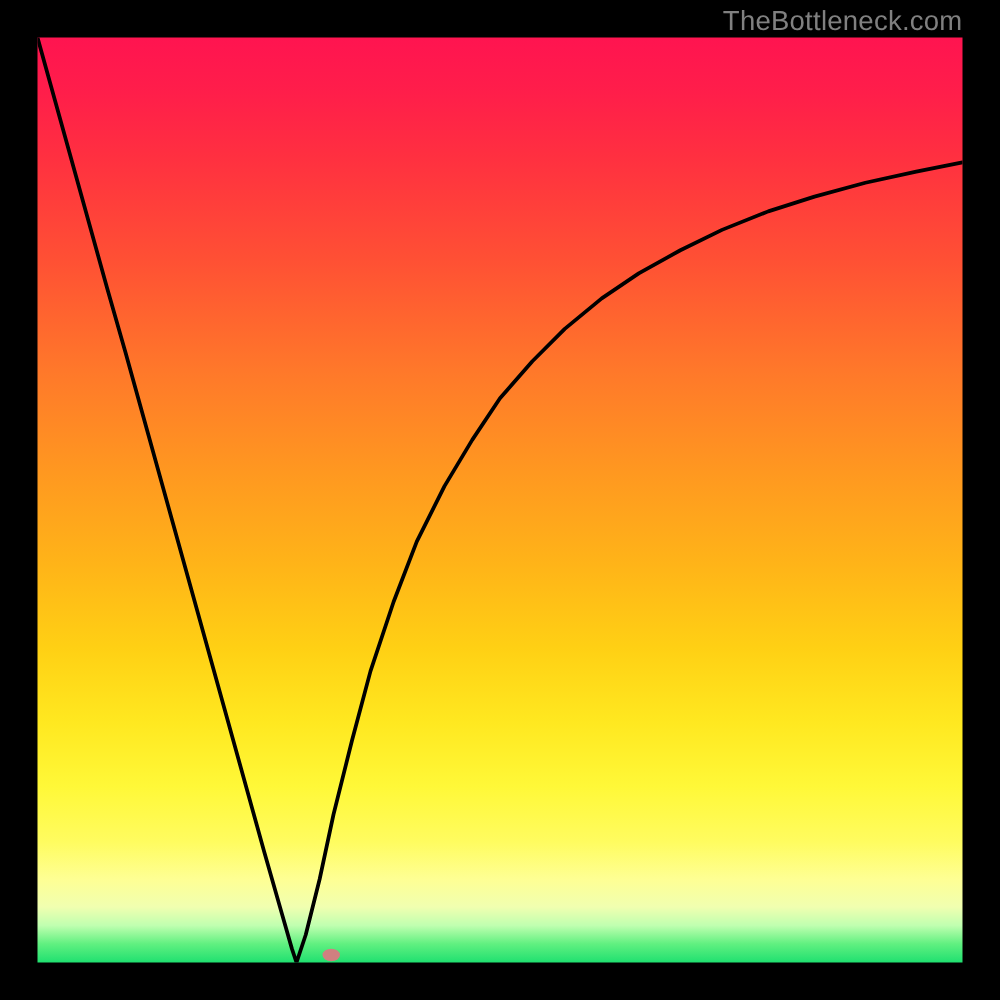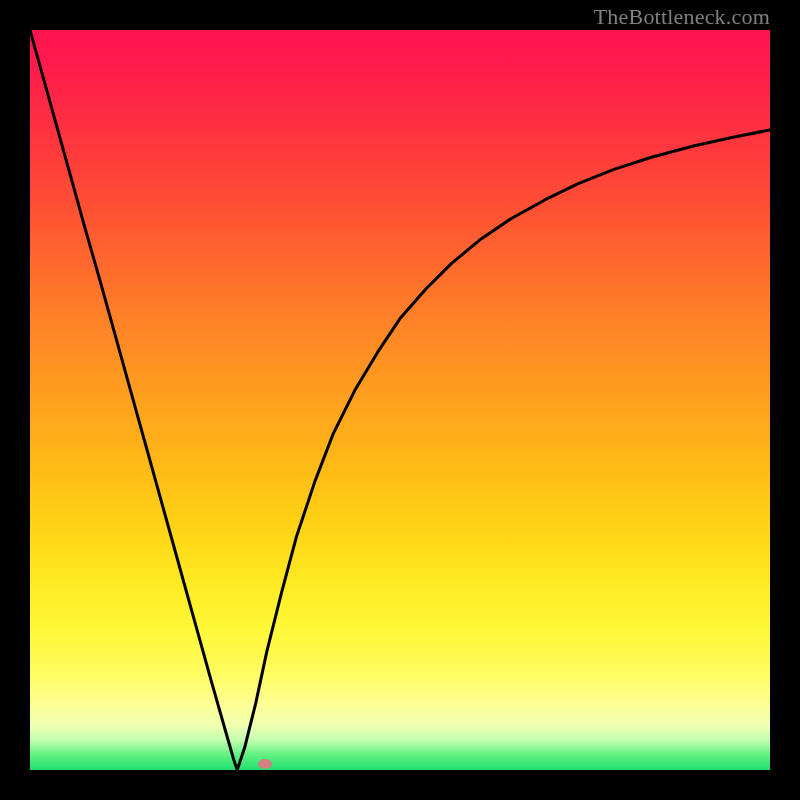--- a/index.html
+++ b/index.html
@@ -52,21 +52,20 @@
     background: #d08080;
     transform: translate(-50%, -50%);
   }
   .attribution {
     position: absolute;
     top: 4px;
     right: 30px;
     color: #808080;
     font-size: 22px;
     letter-spacing: 0.2px;
-    font-family: Liberation Serif, serif;
   }
   svg.curve {
     position: absolute;
     left: 0;
     top: 0;
   }
 </style>
 </head>
 <body>
 

